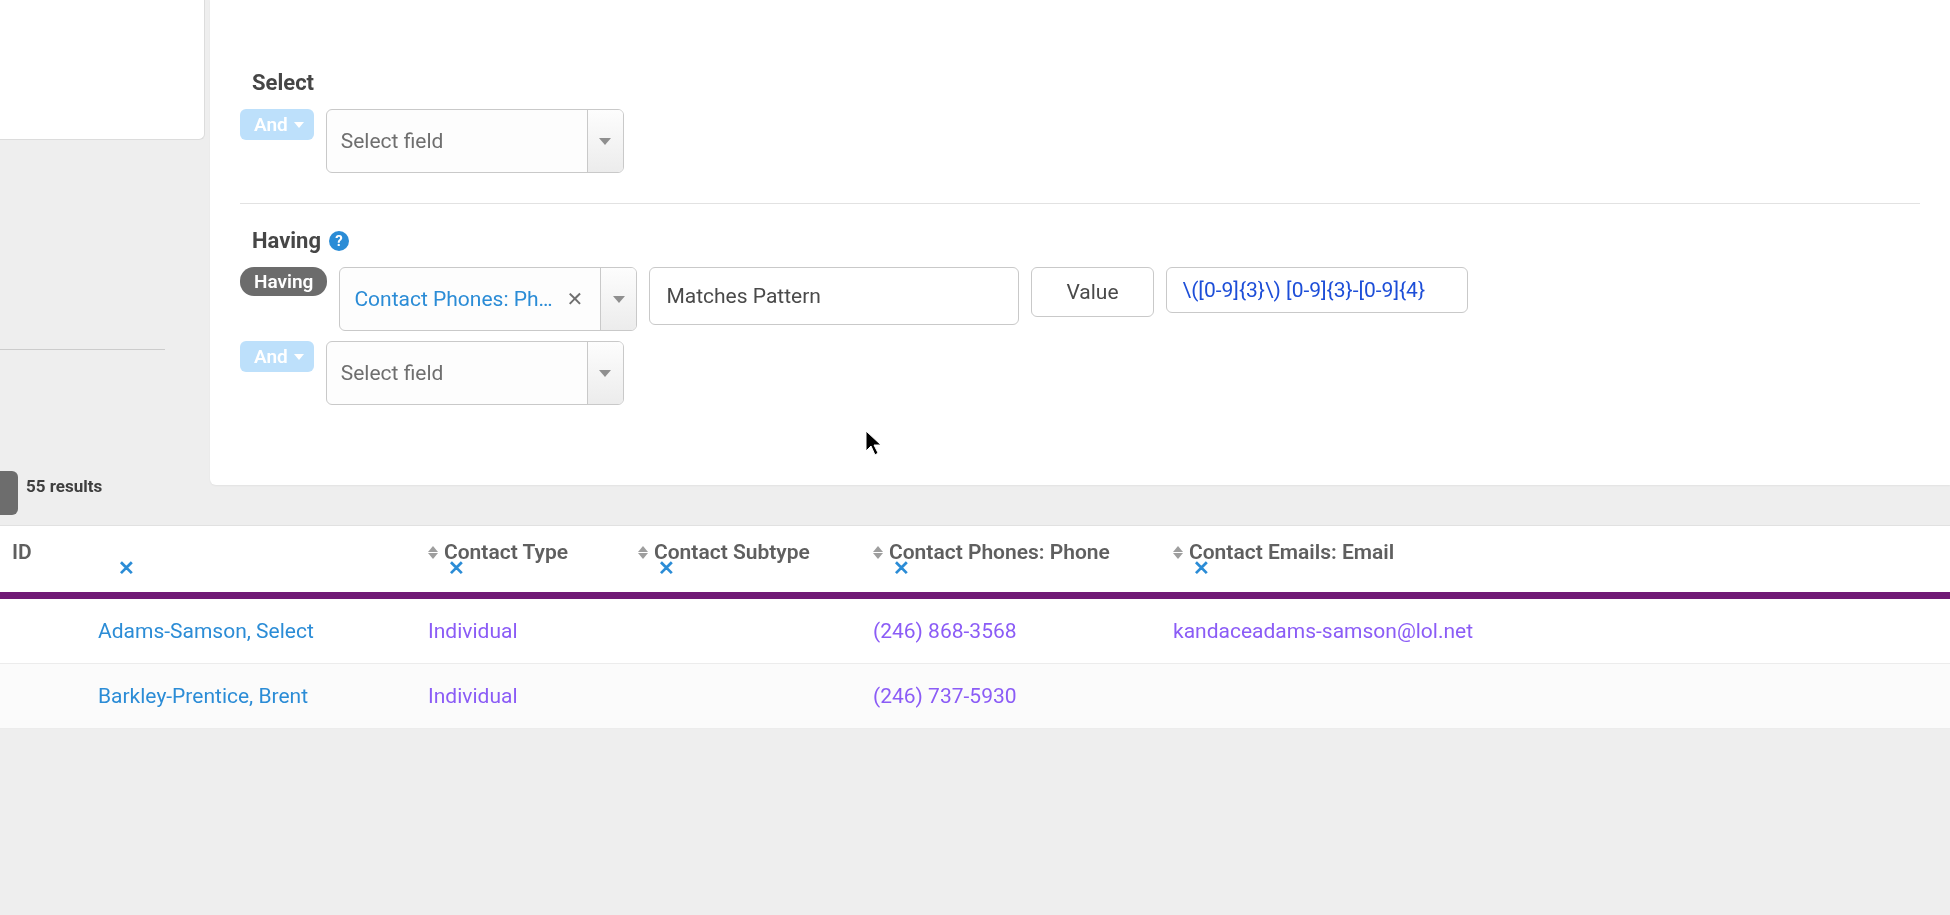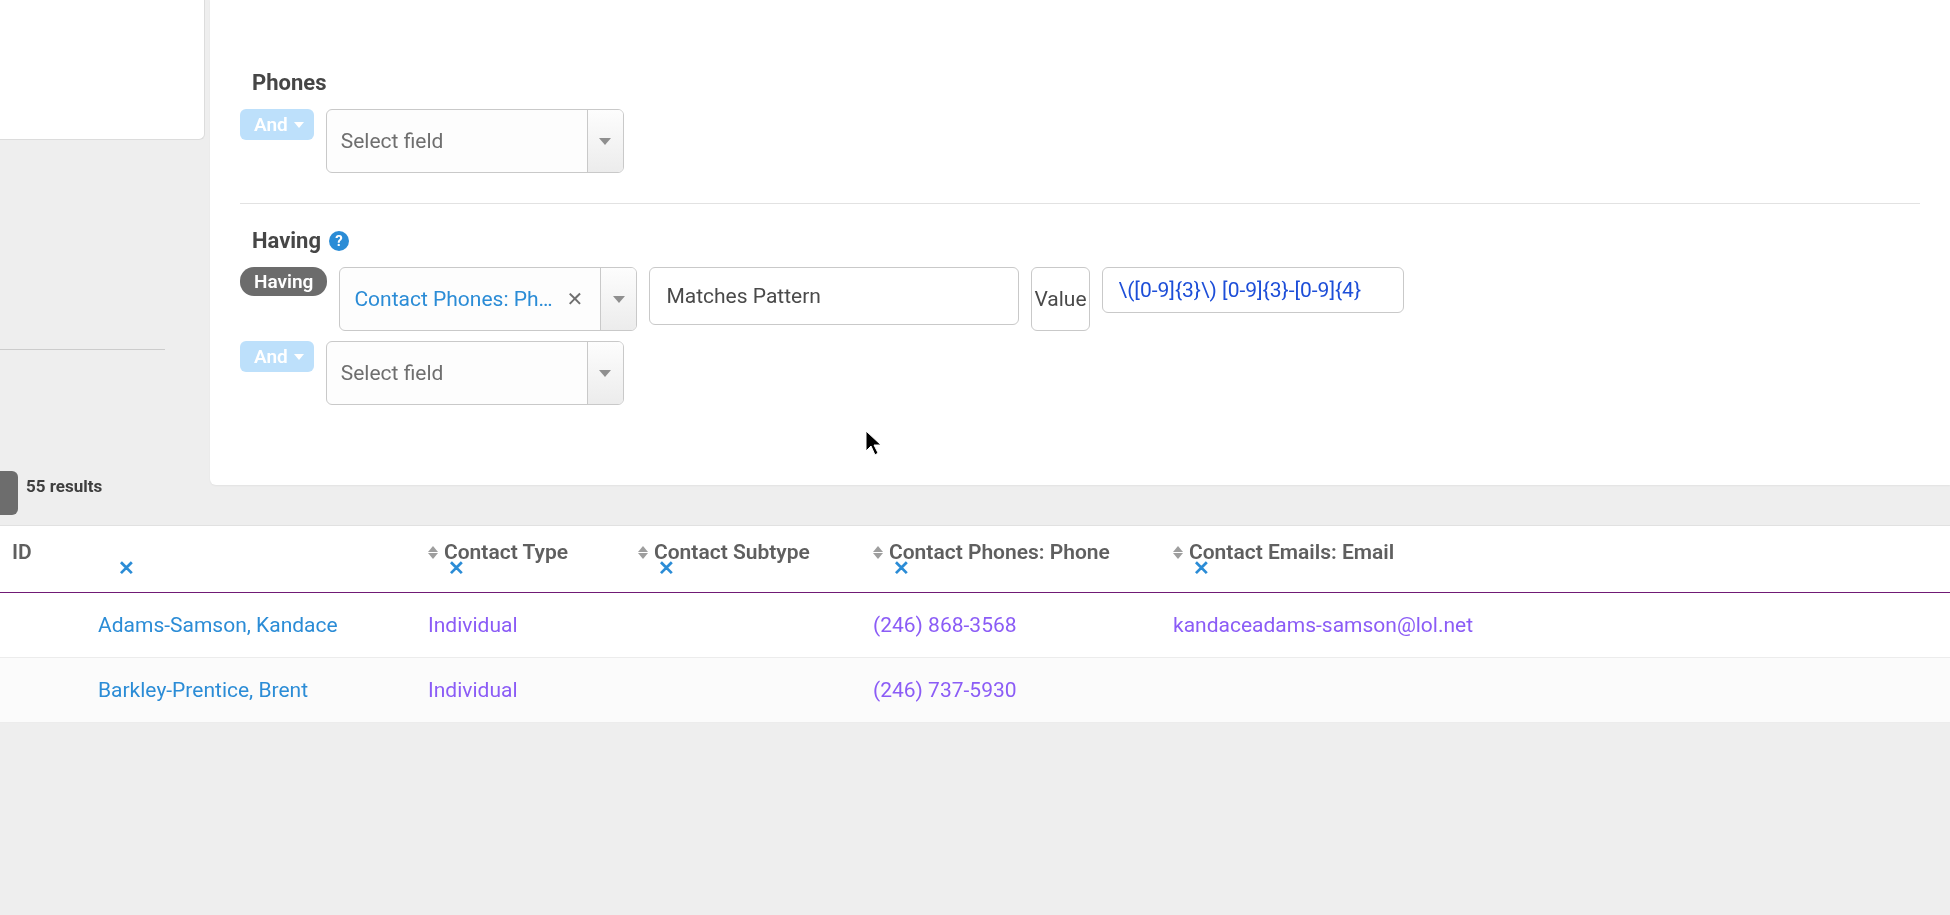--- a/index.html
+++ b/index.html
@@ -95,22 +95,22 @@
 
   .op-select {
     border: 1px solid #c9c9c9; border-radius: 6px;
     height: 58px; min-width: 370px;
     display: flex; align-items: center;
     padding: 0 16px; font-size: 21px; color: #4a4a4a;
     background: #ffffff;
   }
   .value-badge {
     border: 1px solid #c9c9c9; border-radius: 6px;
-    height: 64px; display: flex; align-items: center;
-    padding: 0 2px; font-size: 21px; color: #4a4a4a;
+    height: 50px; display: flex; align-items: center;
+    padding: 0 34px; font-size: 21px; color: #4a4a4a;
     background: #ffffff;
   }
   .pattern-input {
     border: 1px solid #c9c9c9; border-radius: 6px;
     height: 46px; min-width: 300px;
     padding: 0 16px; font-size: 21px; color: #1d4ed8;
     background: #ffffff;
     font-family: inherit;
   }
 
@@ -130,21 +130,21 @@
   .results-count {
     position: absolute; left: 26px; top: 476px;
     font-weight: 700; font-size: 17px; color: #3e3e3e;
   }
 
   .results-grid {
     position: absolute; left: 0; right: 0; top: 525px;
     background: #ffffff;
     border-top: 1px solid #e1e1e1;
   }
-  .grid-header { display: flex; border-bottom: 1px solid #701a75; }
+  .grid-header { display: flex; border-bottom: 7px solid #701a75; }
   .gcol { padding: 14px 12px 28px 12px; position: relative; }
   .gcol .hdr { color: #5f5f5f; font-size: 21px; font-weight: 600; display: flex; align-items: center; gap: 6px; }
   .gcol .remove-x { color: #2b8cd6; font-size: 20px; font-weight: 700; position: absolute; left: 32px; bottom: 12px; cursor: pointer; }
 
   .sort-icon { display:inline-flex; flex-direction:column; gap:1px; }
   .sort-icon .u { width:0;height:0;border-left:5px solid transparent;border-right:5px solid transparent;border-bottom:6px solid #9e9e9e; }
   .sort-icon .d { width:0;height:0;border-left:5px solid transparent;border-right:5px solid transparent;border-top:6px solid #9e9e9e; }
 
   .gw-id      { width: 86px; }
   .gw-sort    { width: 330px; }
@@ -167,21 +167,21 @@
 </style>
 </head>
 <body>
 
 <div class="left-stub-top"></div>
 <div class="left-stub-mid"></div>
 
 <div class="panel">
 
   <div class="section">
-    <div class="section-heading">Phones</div>
+    <div class="section-heading">Select</div>
     <div class="row">
       <span class="pill pill-and">
         <span>And</span>
         <span class="caret-down"></span>
       </span>
       <span class="field-group">
         <span class="field-main">Select field</span>
         <span class="field-caret">
             <span class="tri"></span>
           </span>
@@ -276,21 +276,21 @@
           </span>
         <span>Contact Emails: Email</span>
       </span>
       <span class="remove-x">✕</span>
     </div>
   </div>
 
   <div class="grid-body">
     <div class="grow">
       <div class="gcell gw-id"></div>
-      <div class="gcell gw-sort link">Adams-Samson, Kandace</div>
+      <div class="gcell gw-sort link">Adams-Samson, Select</div>
       <div class="gcell gw-type">Individual</div>
       <div class="gcell gw-subtype"></div>
       <div class="gcell gw-phone">(246) 868-3568</div>
       <div class="gcell gw-email">kandaceadams-samson@lol.net</div>
     </div>
     <div class="grow">
       <div class="gcell gw-id"></div>
       <div class="gcell gw-sort link">Barkley-Prentice, Brent</div>
       <div class="gcell gw-type">Individual</div>
       <div class="gcell gw-subtype"></div>

